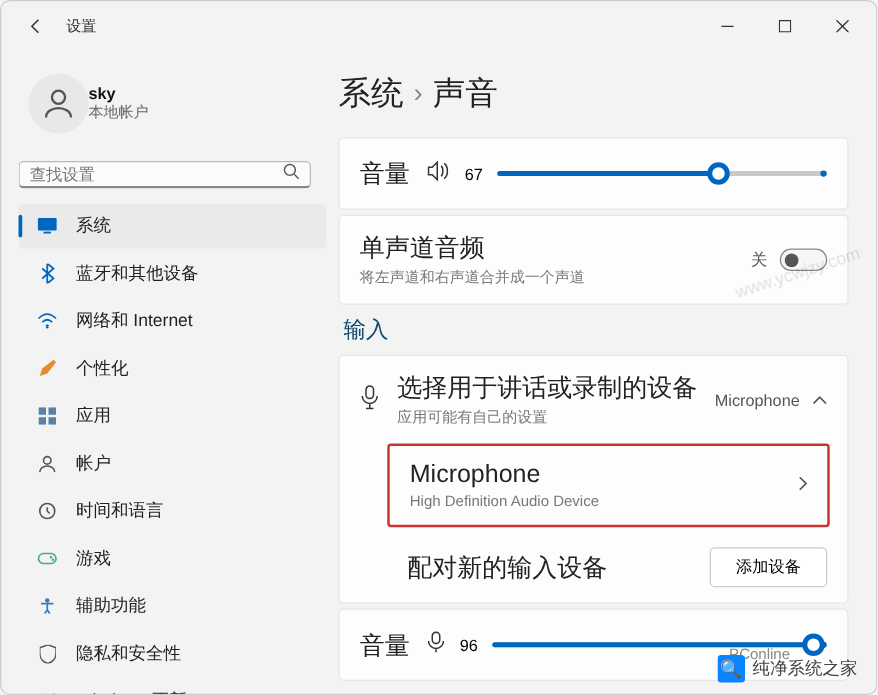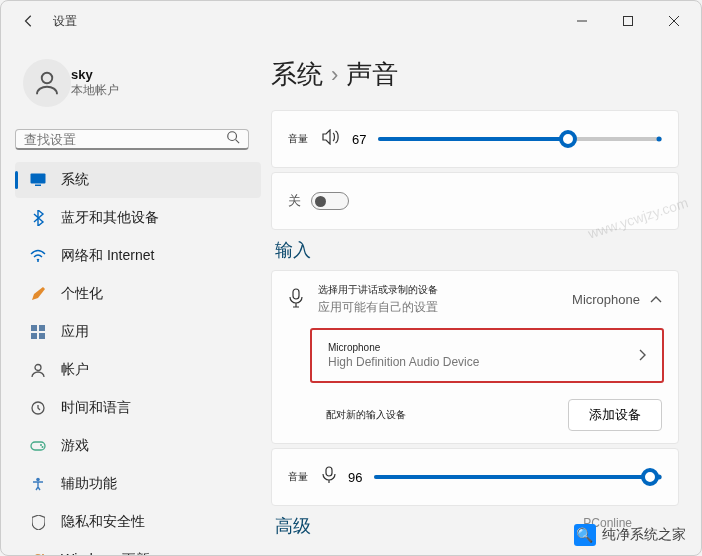--- a/index.html
+++ b/index.html
@@ -23,21 +23,21 @@
 .nav-list { display: flex; flex-direction: column; gap: 2px; }
 .nav-item { display: flex; align-items: center; gap: 14px; height: 36px; padding: 0 10px 0 14px; border-radius: 4px; cursor: pointer; position: relative; font-size: 14px; color: #222; }
 .nav-item.active { background: #eaeaea; }
 .nav-item.active::before { content: ""; position: absolute; left: 0; top: 9px; bottom: 9px; width: 3px; background: #0067c0; border-radius: 2px; }
 .nav-icon { width: 18px; height: 18px; display: flex; align-items: center; justify-content: center; }
 .main { flex: 1; padding: 16px 22px 0 10px; overflow-y: auto; }
 .breadcrumb { font-size: 26px; color: #222; margin-bottom: 18px; display: flex; align-items: center; gap: 8px; }
 .bc-sep { color: #888; font-size: 22px; }
 .card { background: #fdfdfd; border: 1px solid #e6e6e6; border-radius: 4px; margin-bottom: 4px; }
 .row { display: flex; align-items: center; padding: 12px 16px; min-height: 56px; gap: 14px; }
-.row-label { font-size: 10px; color: #222; }
+.row-label { font-size: 20px; color: #222; }
 .row-sub { font-size: 12px; color: #777; margin-top: 2px; }
 .row-left { display: flex; flex-direction: column; flex: 1; }
 .row-right { display: flex; align-items: center; gap: 10px; color: #555; font-size: 13px; }
 .section-title { font-size: 18px; color: #0c4a6e; margin: 8px 0 8px 4px; font-weight: 400; }
 .slider-wrap { flex: 1; display: flex; align-items: center; gap: 12px; }
 .slider-track { flex: 1; height: 4px; background: #c8c8c8; border-radius: 2px; position: relative; }
 .slider-fill { position: absolute; left: 0; top: 0; bottom: 0; background: #0067c0; border-radius: 2px; }
 .slider-thumb { position: absolute; top: 50%; width: 18px; height: 18px; border-radius: 50%; background: #fff; border: 4px solid #0067c0; transform: translate(-50%, -50%); }
 .slider-post { position: absolute; top: 50%; width: 5px; height: 5px; border-radius: 50%; background: #0067c0; transform: translate(-50%, -50%); right: -2px;}
 .toggle { width: 38px; height: 18px; border: 1px solid #888; border-radius: 10px; position: relative; background: #f6f6f6; }
@@ -228,20 +228,24 @@
               <div class="slider-fill" style="width:67%"></div>
               <div class="slider-thumb" style="left:67%"></div>
               <div class="slider-post"></div>
             </div>
           </div>
         </div>
       </div>
 
       <div class="card" style="margin-top:4px">
         <div class="row">
+          <div class="row-left">
+            <span class="row-label">单声道音频</span>
+            <span class="row-sub">将左声道和右声道合并成一个声道</span>
+          </div>
           <div class="row-right">
             <span>关</span>
             <div class="toggle">
                 <div class="toggle-knob"></div>
               </div>
           </div>
         </div>
       </div>
 
       <div class="section-title">输入</div>

